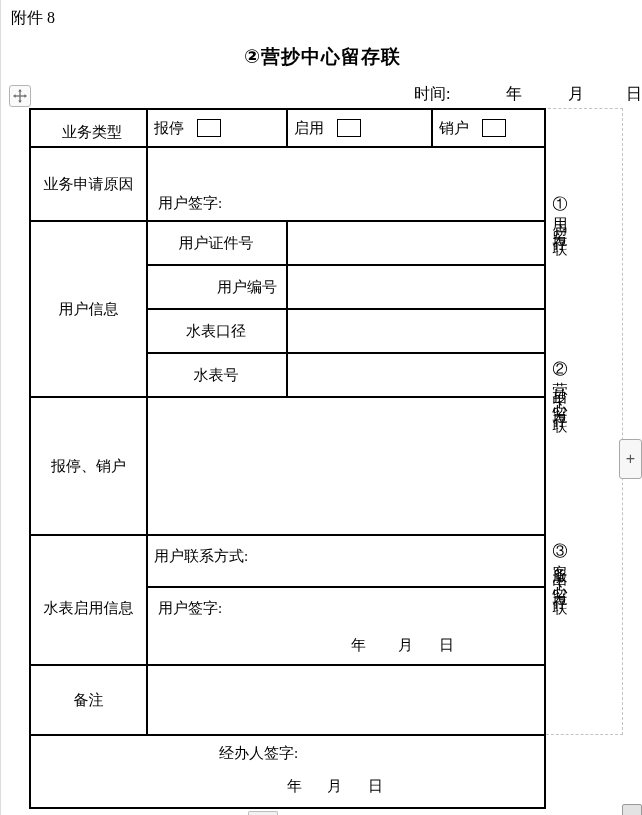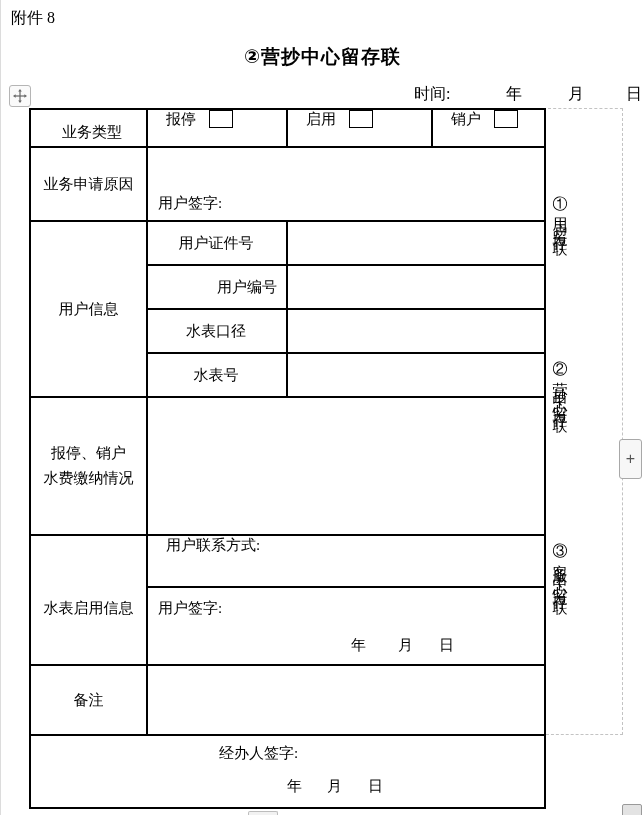--- a/index.html
+++ b/index.html
@@ -8,22 +8,22 @@
     overflow:hidden;border-left:1px solid #dcdcdc;box-sizing:border-box;
     font-family:"Liberation Serif","DejaVu Serif",serif;color:#000;
   }
   .abs{position:absolute;}
   .txt{position:absolute;white-space:nowrap;font-size:15px;line-height:18px;}
   .hline{position:absolute;height:2px;background:#000;}
   .vline{position:absolute;width:2px;background:#000;}
   .frame{position:absolute;border:2px solid #000;box-sizing:border-box;}
   .cell{position:absolute;display:flex;align-items:center;justify-content:center;
         font-size:15px;text-align:center;line-height:25px;}
-  .cell-left{position:absolute;display:flex;justify-content:flex-start;
-        font-size:15px;padding-left:18px;box-sizing:border-box;}
+  .cell-left{position:absolute;display:flex;align-items:center;justify-content:flex-start;
+        font-size:15px;padding-left:6px;box-sizing:border-box;}
   .checkbox{width:24px;height:18px;border:1.5px solid #000;box-sizing:border-box;
         margin-left:13px;background:#fff;}
   .vtext{position:absolute;writing-mode:vertical-rl;text-orientation:upright;
         font-size:15px;letter-spacing:6px;line-height:18px;width:18px;}
   .dashv{position:absolute;width:0;border-left:1px dashed #c3c3c3;}
   .dashh{position:absolute;height:0;border-top:1px dashed #c3c3c3;}
   .handle-btn{position:absolute;left:8px;top:85px;width:20px;height:20px;
         border:1px solid #b5b5b5;border-radius:3px;background:#fafafa;
         display:flex;align-items:center;justify-content:center;cursor:move;}
   .plus-btn{position:absolute;left:618px;top:439px;width:21px;height:38px;
@@ -113,21 +113,20 @@
   <div class="abs" style="left:287px;top:266px;width:256px;height:42px;"></div>
 
   <div class="cell" style="left:147px;top:310px;width:136px;height:42px;">水表口径</div>
   <div class="abs" style="left:287px;top:310px;width:256px;height:42px;"></div>
 
   <div class="cell" style="left:147px;top:354px;width:136px;height:42px;">水表号</div>
   <div class="abs" style="left:287px;top:354px;width:256px;height:42px;"></div>
 
   <div class="cell" style="left:30px;top:398px;width:115px;height:136px;flex-direction:column;">
     <span>报停、销户</span>
-    <span>水费缴纳情况</span>
   </div>
   <div class="abs" style="left:147px;top:398px;width:396px;height:136px;"></div>
 
   <div class="cell" style="left:30px;top:544px;width:115px;height:128px;">水表启用信息</div>
   <div class="cell-left" style="left:147px;top:536px;width:396px;height:40px;">
     <span>用户联系方式:</span>
   </div>
   <div class="abs" style="left:147px;top:588px;width:396px;height:76px;"></div>
   <div class="txt" style="left:157px;top:599px;">用户签字:</div>
   <div class="txt" style="left:350px;top:636px;">年</div>

